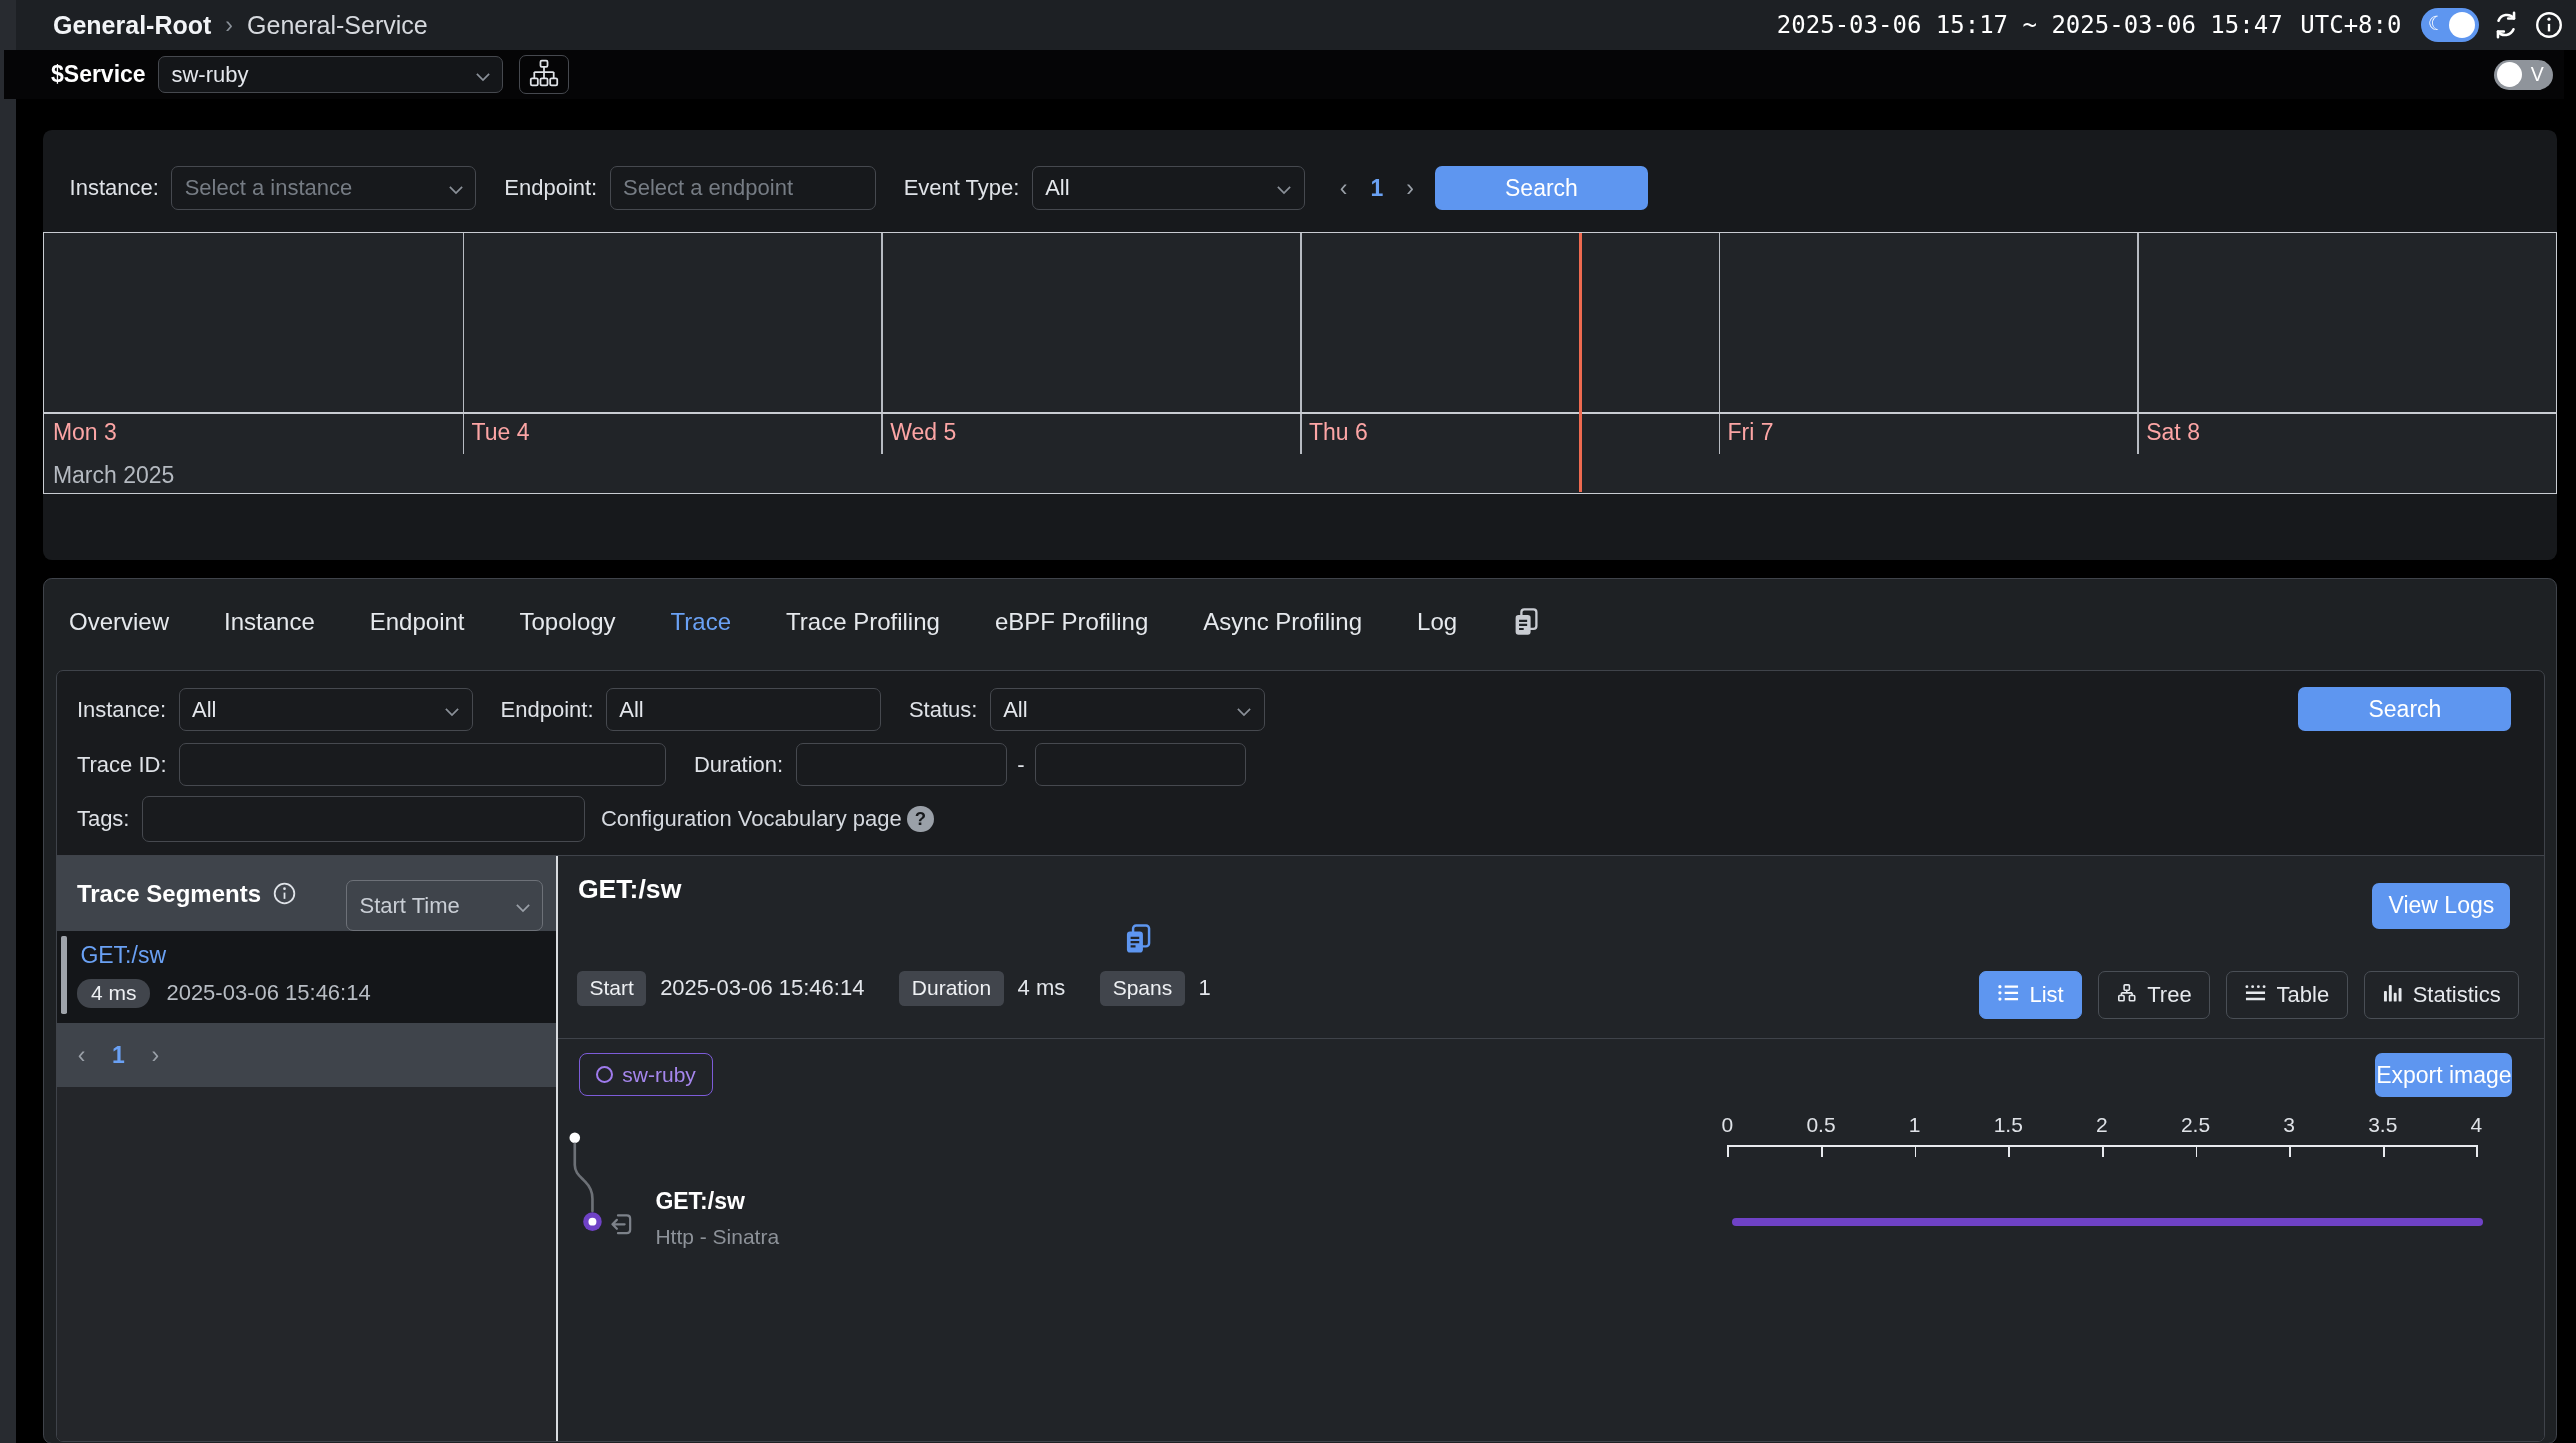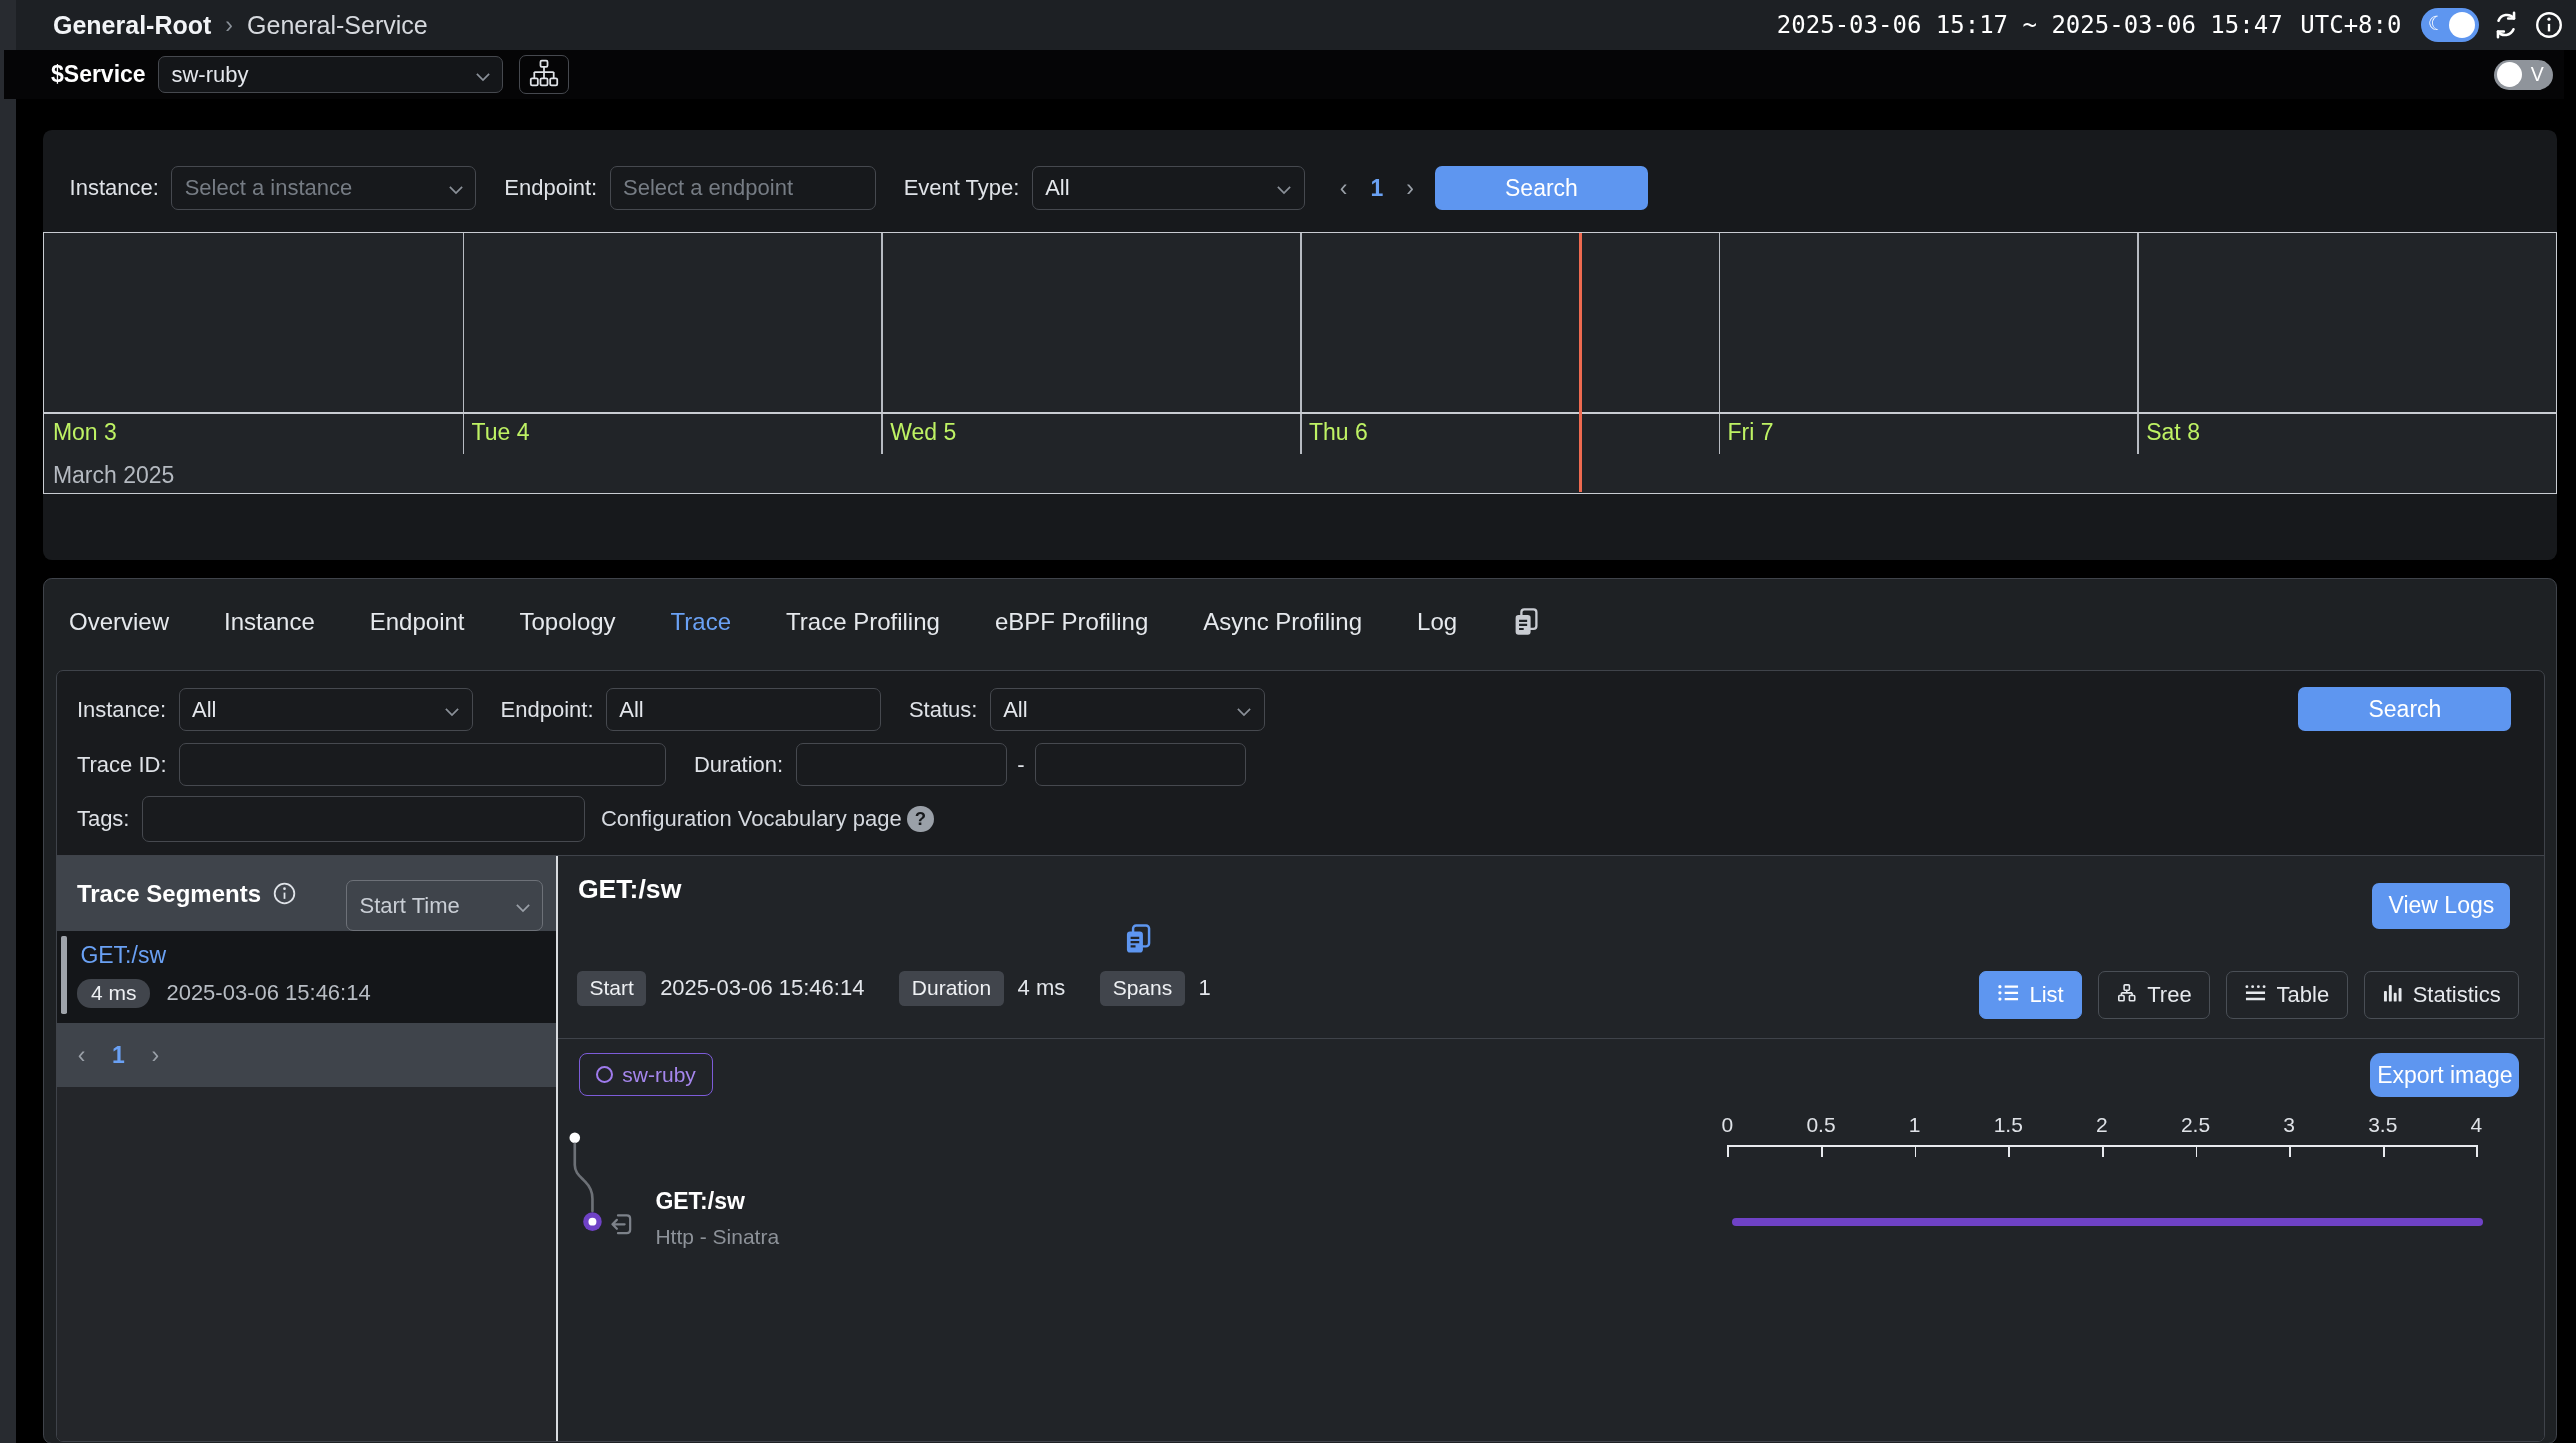--- a/index.html
+++ b/index.html
@@ -53,21 +53,21 @@
   .pager { display:flex; align-items:center; gap:23px; margin-left:35px; font-size:23px; color:#9aa0a8; }
   .pager .num { color:#6aa1f4; font-weight:bold; }
   .btn-blue { background:#5e96f0; color:#fff; border-radius:7px; display:flex; align-items:center;
               justify-content:center; font-size:23px; border:none; }
   .ev-search { width:213px; height:44px; margin-left:21px; }
 
   
   .chart { position:absolute; left:0; top:102px; width:2514px; height:262px; border:1.8px solid #c9ccd2; background:#212428; }
   .vline { position:absolute; top:0; width:1.8px; height:221px; background:#b7bbc2; }
   .divline { position:absolute; left:0; top:179px; width:100%; height:1.8px; background:#c9ccd2; }
-  .daylabel { position:absolute; top:186px; font-size:23px; color:#bef264; }
+  .daylabel { position:absolute; top:186px; font-size:23px; color:#fca5a5; }
   .marker { position:absolute; top:0; width:2.7px; height:259px; background:#ee6a50; left:61.1%; }
   .monthlabel { position:absolute; left:8.9px; top:229px; font-size:23px; color:#b4b9c0; }
 
   
   .tabs { display:flex; align-items:center; height:85px; padding-left:25px; gap:55px; }
   .tab { font-size:24px; color:#e6e9ed; white-space:nowrap; }
   .tab.active { color:#6aa1f4; }
 
   
   .inner { position:absolute; left:12.4px; top:91px; width:2489px; height:772px;
@@ -113,21 +113,21 @@
   .bval { font-size:22px; color:#e2e5ea; margin:0 35px 0 14px; }
   .bval.last { margin-right:0; }
   .modes { position:absolute; right:25px; top:115px; display:flex; gap:16px; }
   .mode { height:48px; border:1.8px solid #4a4f56; border-radius:7px; background:transparent; color:#e6e9ed;
           display:flex; align-items:center; justify-content:center; gap:10.6px; font-size:22px; padding:0 17.7px; }
   .mode.active { background:#5e96f0; border-color:#5e96f0; color:#fff; }
   .d-hr { position:absolute; left:0; top:182px; width:100%; height:0.9px; background:#3f434a; }
   .svc-tag { position:absolute; left:20.4px; top:197px; height:43px; border:1.8px solid #7d5cd9; border-radius:8px;
              display:flex; align-items:center; gap:8.9px; padding:0 16px; color:#a586ec; font-size:21px; }
   .ring { width:17.7px; height:17.7px; border:2.7px solid #9f7bed; border-radius:50%; }
-  .export { position:absolute; right:25px; top:197px; width:149px; height:44px;border-radius:11px; }
+  .export { position:absolute; right:32px; top:197px; width:137px; height:44px; }
   .ruler { position:absolute; left:1169px; top:257px; width:749px; height:44px; }
   .rlabel { position:absolute; top:0; transform:translateX(-50%); font-size:21px; color:#dfe2e7; }
   .rline { position:absolute; left:0; top:32px; width:100%; height:1.8px; background:#e8eaee; }
   .rtick { position:absolute; top:32px; width:1.8px; height:11.5px; background:#e8eaee; }
   .span-bar { position:absolute; left:1174px; top:362px; width:751px; height:8px; border-radius:4.4px; background:#6f42c6; }
   .tree-svg { position:absolute; left:0; top:263px; }
   .enter-ico { position:absolute; left:50px; top:355px; }
   .span-name { position:absolute; left:97px; top:332px; font-size:23px; font-weight:bold; color:#fff; }
   .span-comp { position:absolute; left:97px; top:369px; font-size:21px; color:#8d9299; }
 </style>

